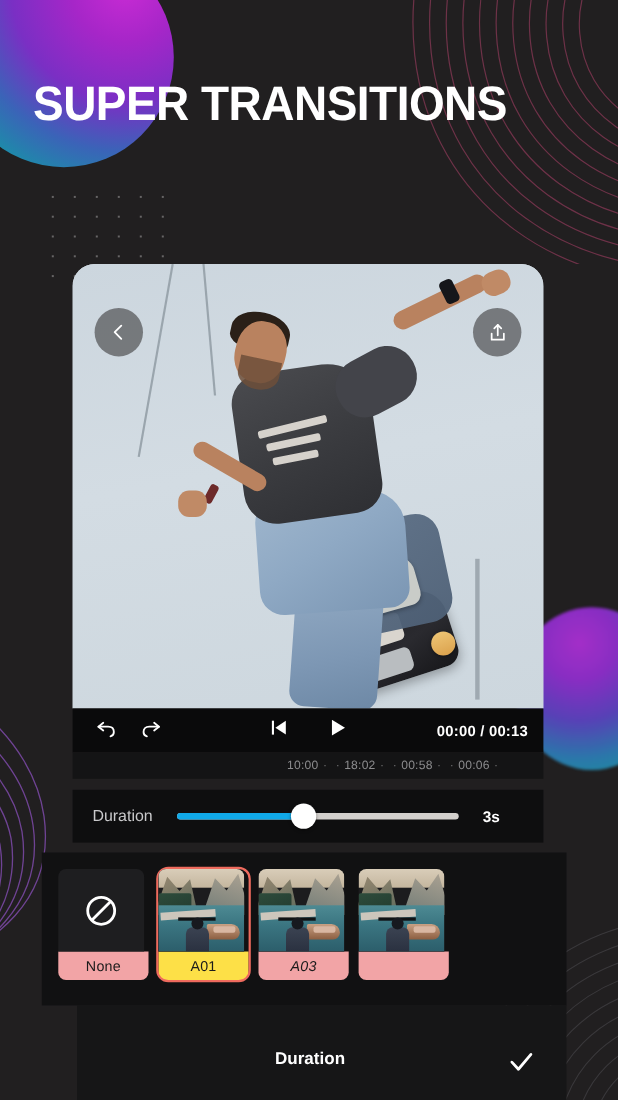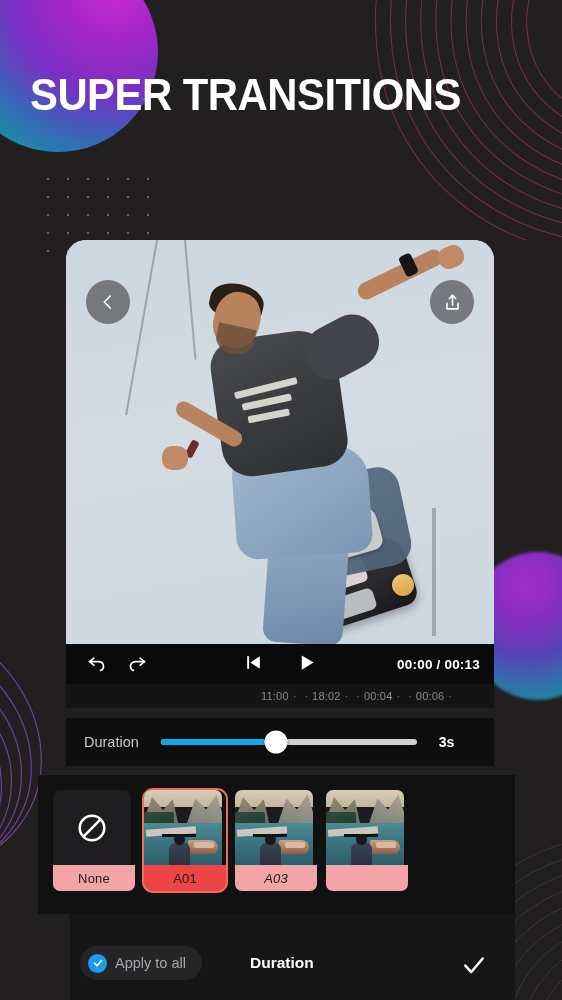--- a/index.html
+++ b/index.html
@@ -443,27 +443,27 @@
         <svg width="19" height="19" viewBox="0 0 24 24">
           <path d="M6 3 L21 12 L6 21 Z" fill="#fff"></path>
         </svg>
       </span>
     </div>
     <div class="pb-time">00:00 / 00:13</div>
   </div>
 
   <div class="ruler">
     <div class="ruler-inner">
-      <span class="tick-label">11:00</span>
+      <span class="tick-label">10:00</span>
       <span class="tick-dot">·</span>
       <span class="tick-dot">·</span>
       <span class="tick-label">18:02</span>
       <span class="tick-dot">·</span>
       <span class="tick-dot">·</span>
-      <span class="tick-label">00:04</span>
+      <span class="tick-label">00:58</span>
       <span class="tick-dot">·</span>
       <span class="tick-dot">·</span>
       <span class="tick-label">00:06</span>
       <span class="tick-dot">·</span>
     </div>
   </div>
 
   <div class="dur-row">
     <span class="dur-label">Duration</span>
     <div class="slider">
@@ -493,21 +493,21 @@
             <div class="lk lk-mt-r"></div>
           <div class="lk lk-trees"></div>
             <div class="lk lk-water"></div>
             <div class="lk lk-dock"></div>
           <div class="lk lk-rail"></div>
             <div class="lk lk-boat"></div>
             <div class="lk lk-boat-in"></div>
           <div class="lk lk-man-b"></div>
             <div class="lk lk-man-h"></div>
         </div>
-        <div class="tile-label" style="background:#ef4444;">A01</div>
+        <div class="tile-label" style="background:#fde047;">A01</div>
       </div>
 
 
       <div class="tile">
         <div class="tile-img">
           <div class="lk lk-sky"></div>
             <div class="lk lk-mt-l"></div>
             <div class="lk lk-mt-r"></div>
           <div class="lk lk-trees"></div>
             <div class="lk lk-water"></div>
@@ -536,28 +536,20 @@
           <div class="lk lk-man-b"></div>
             <div class="lk lk-man-h"></div>
         </div>
         <div class="tile-label" style="background:#f2a4a6;"></div>
       </div>
 
     </div>
   </div>
 
   <div class="bottom-bar">
-    <div class="pill">
-      <span class="pill-check">
-        <svg width="12" height="12" viewBox="0 0 24 24">
-          <path d="M5 12.5 L10 17.5 L19 7" fill="none" stroke="#fff" stroke-width="3.2" stroke-linecap="round" stroke-linejoin="round"></path>
-        </svg>
-      </span>
-      <span class="pill-text">Apply to all</span>
-    </div>
     <div class="bb-title">Duration</div>
     <div class="bb-check">
       <svg width="26" height="26" viewBox="0 0 24 24">
         <path d="M4 12.5 L9.5 18.5 L20 6" fill="none" stroke="#fff" stroke-width="2.3" stroke-linecap="round" stroke-linejoin="round"></path>
       </svg>
     </div>
   </div>
 
 </div>
 

